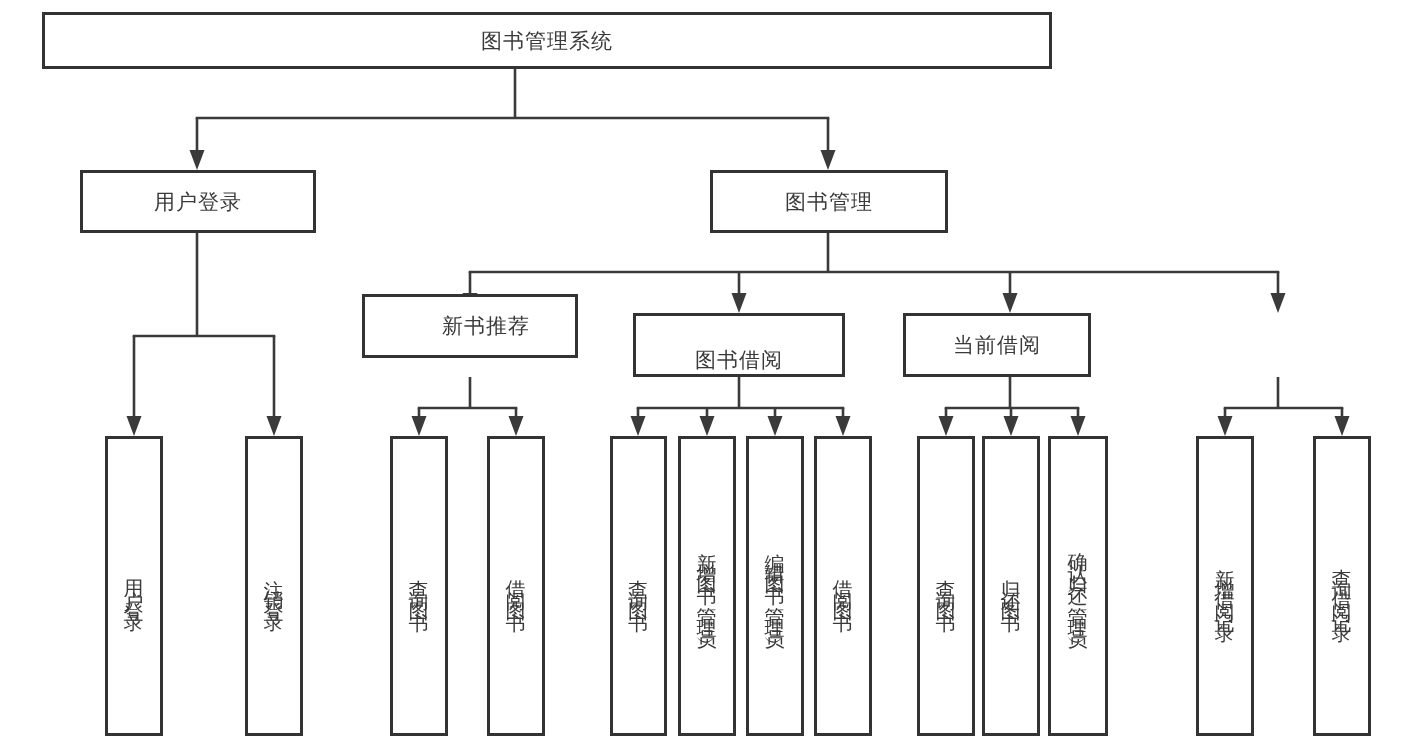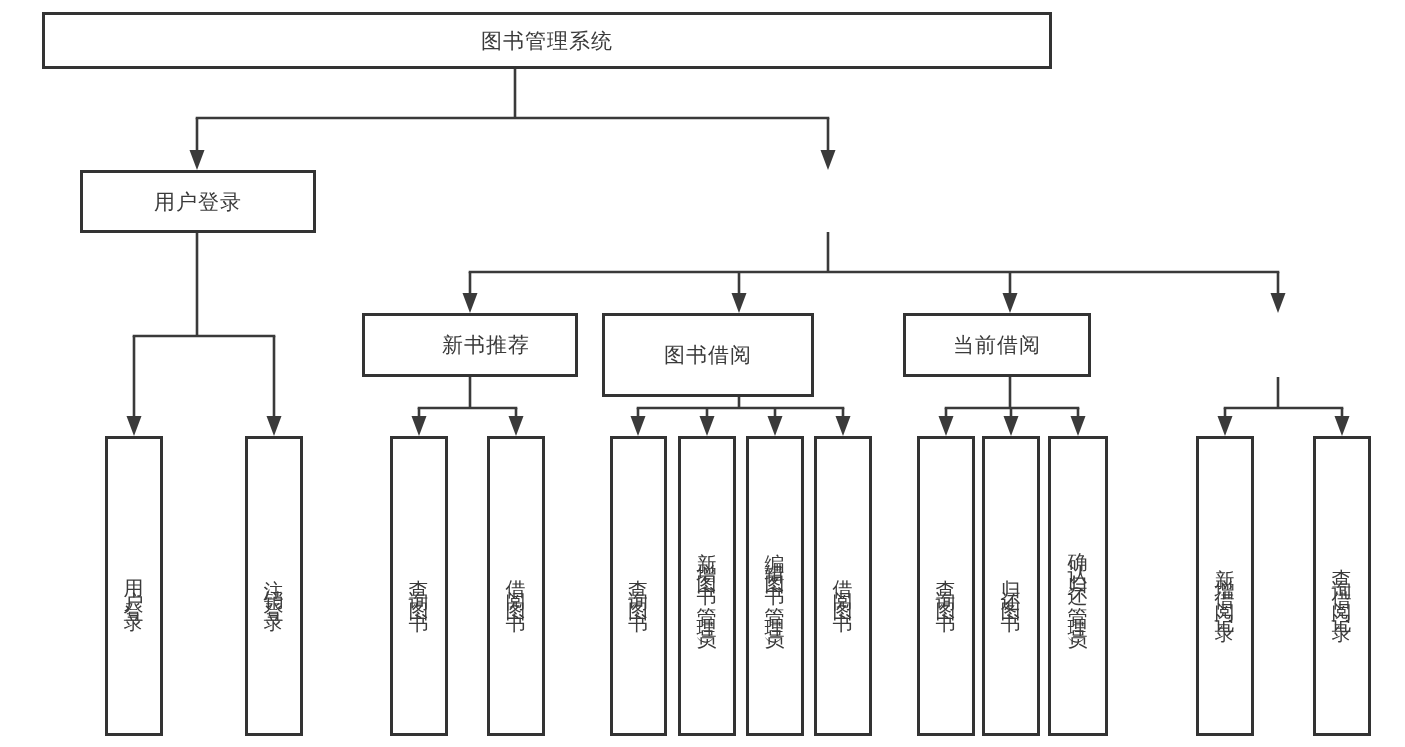--- a/index.html
+++ b/index.html
@@ -104,25 +104,28 @@
       <polygon points="1334.5,416 1349.5,416 1342,436" fill="var(--line)"></polygon>
     </svg>
 
   <div class="box hbox" style="left:10px;top:12px;width:1010px;height:57px;margin-left:32px;">
     <span>图书管理系统</span>
   </div>
 
   <div class="box hbox" style="left:80px;top:170px;width:236px;height:63px;">
     <span>用户登录</span>
   </div>
+  <div class="box hbox" style="left:710px;top:170px;width:238px;height:63px;">
+    <span>图书管理</span>
+  </div>
 
-  <div class="box hbox" style="left:362px;top:313px;width:216px;height:64px;padding-left:32px;">
+  <div class="box hbox" style="left:362px;top:294px;width:216px;height:64px;padding-left:32px;">
     <span>新书推荐</span>
   </div>
-  <div class="box hbox" style="left:602px;top:313px;width:212px;height:84px;">
+  <div class="box hbox" style="left:633px;top:313px;width:212px;height:64px;align-items:flex-end;">
     <span>图书借阅</span>
   </div>
   <div class="box hbox" style="left:903px;top:313px;width:188px;height:64px;">
     <span>当前借阅</span>
   </div>
 
   <div class="box leaf" style="left:105px;top:436px;width:58px;height:300px;">
     <span class="vlabel">用户登录</span>
   </div>
   <div class="box leaf" style="left:245px;top:436px;width:58px;height:300px;">

